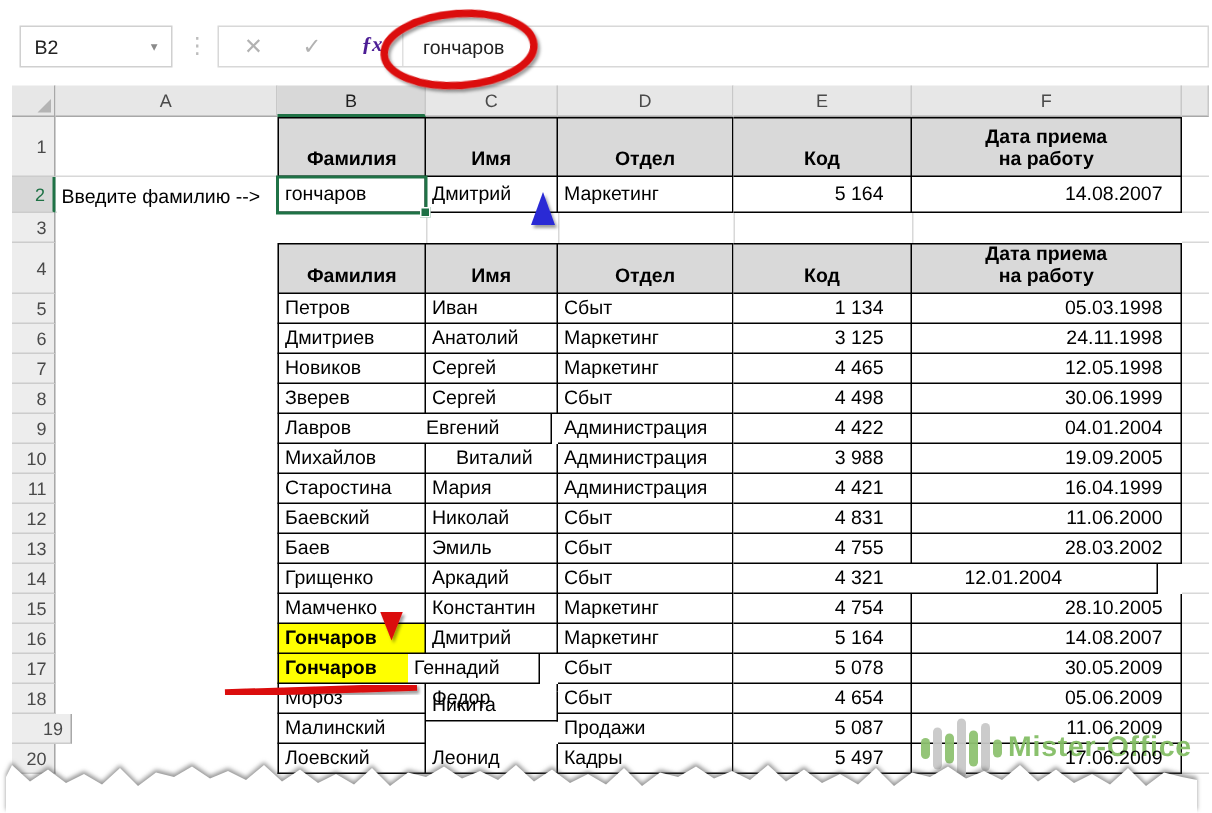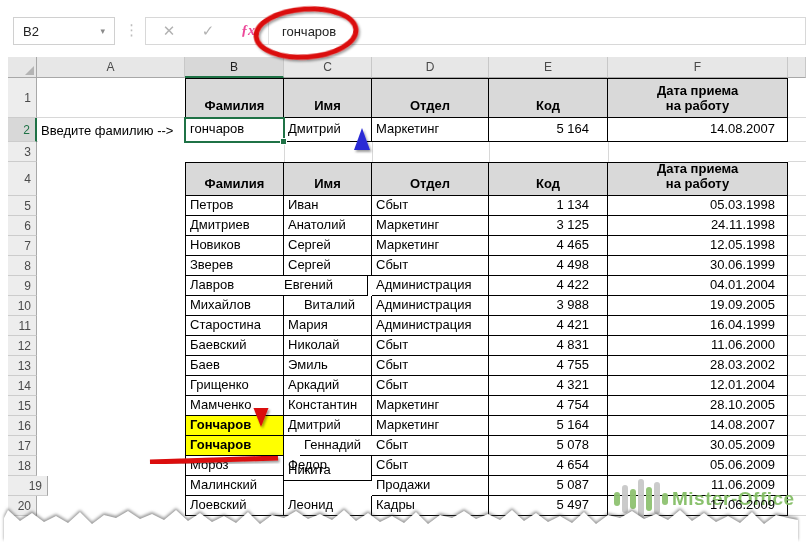--- a/index.html
+++ b/index.html
@@ -8,21 +8,21 @@
   
   #namebox{position:absolute;left:13px;top:17px;width:102px;height:28px;border:1px solid #d0d0d0;
            box-sizing:border-box;display:flex;align-items:center;padding-left:9px;font-size:13px;color:#222;background:#fff;}
   #namebox .dd{margin-left:auto;padding-right:9px;color:#8a8a8a;font-size:9px;}
   #dots{position:absolute;left:124px;top:21px;color:#bdbdbd;font-size:15px;letter-spacing:0;}
   #fbar{position:absolute;left:145px;top:17px;width:661px;height:28px;border:1px solid #d8d8d8;
         box-sizing:border-box;display:flex;align-items:center;background:#fff;}
   .fbtn{text-align:center;color:#b2b2b2;font-size:15px;}
   .fbtn.cancel{width:38px;margin-left:4px;}
   .fbtn.enter{width:40px;}
-  .fbtn.fx{width:40px;color:#ec4899;font-size:14px;font-style:italic;font-family:"Liberation Serif",serif;font-weight:bold;}
+  .fbtn.fx{width:40px;color:#4c1d95;font-size:14px;font-style:italic;font-family:"Liberation Serif",serif;font-weight:bold;}
   .fdivider{width:1px;height:26px;background:#e0e0e0;}
   #fvalue{padding-left:13px;font-size:13px;color:#222;}
   
   #sheet{position:absolute;left:0;top:50px;width:808px;height:492px;background:#fff;}
   .corner{background:#E7E7E7;border-right:1px solid #A8A8A8;border-bottom:1px solid #A8A8A8;box-sizing:border-box;}
   .corner::after{content:"";position:absolute;right:2px;bottom:2px;border-bottom:9px solid #B4B4B4;border-left:9px solid transparent;}
   .colhdr{background:#E7E7E7;border-right:1px solid #C8C8C8;border-bottom:1px solid #A8A8A8;box-sizing:border-box;
           display:flex;align-items:center;justify-content:center;font-size:12px;color:#4a4a4a;}
   .colhdr.selcol{background:#D8D8D8;border-bottom:2px solid var(--green);color:#1f1f1f;}
   .rowhdr{background:#EDEDED;border-right:1px solid #A8A8A8;border-bottom:1px solid #CCCCCC;box-sizing:border-box;
@@ -382,21 +382,21 @@
       </div>
       <div class="cell al" style="position: absolute; left: 284px; top: 326px; width: 88px; height: 20px;">
         <span>Аркадий</span>
       </div>
       <div class="cell al" style="position: absolute; left: 372px; top: 326px; width: 117px; height: 20px;">
         <span>Сбыт</span>
       </div>
       <div class="cell ar ar2" style="position: absolute; left: 489px; top: 326px; width: 119px; height: 20px;">
         <span>4 321</span>
       </div>
-      <div class="cell ar" style="position: absolute; left: 608px; top: 326px; width: 180px; height: 20px;">
+      <div class="cell ar" style="position: absolute; left: 592px; top: 326px; width: 180px; height: 20px; justify-content: center;">
         <span>12.01.2004</span>
       </div>
       <div class="cell al first" style="position: absolute; left: 185px; top: 346px; width: 99px; height: 20px;">
         <span>Мамченко</span>
       </div>
       <div class="cell al" style="position: absolute; left: 284px; top: 346px; width: 88px; height: 20px;">
         <span>Константин</span>
       </div>
       <div class="cell al" style="position: absolute; left: 372px; top: 346px; width: 117px; height: 20px;">
         <span>Маркетинг</span>
@@ -418,21 +418,21 @@
       </div>
       <div class="cell ar ar2" style="position: absolute; left: 489px; top: 366px; width: 119px; height: 20px;">
         <span>5 164</span>
       </div>
       <div class="cell ar" style="position: absolute; left: 608px; top: 366px; width: 180px; height: 20px;">
         <span>14.08.2007</span>
       </div>
       <div class="cell al first yellow" style="position: absolute; left: 185px; top: 386px; width: 99px; height: 20px;">
         <span>Гончаров</span>
       </div>
-      <div class="cell al" style="position: absolute; left: 300px; top: 386px; width: 88px; height: 20px;">
+      <div class="cell al" style="position: absolute; left: 272px; top: 386px; width: 88px; height: 20px;">
         <span>Геннадий</span>
       </div>
       <div class="cell al" style="position: absolute; left: 372px; top: 386px; width: 117px; height: 20px;">
         <span>Сбыт</span>
       </div>
       <div class="cell ar ar2" style="position: absolute; left: 489px; top: 386px; width: 119px; height: 20px;">
         <span>5 078</span>
       </div>
       <div class="cell ar" style="position: absolute; left: 608px; top: 386px; width: 180px; height: 20px;">
         <span>30.05.2009</span>

